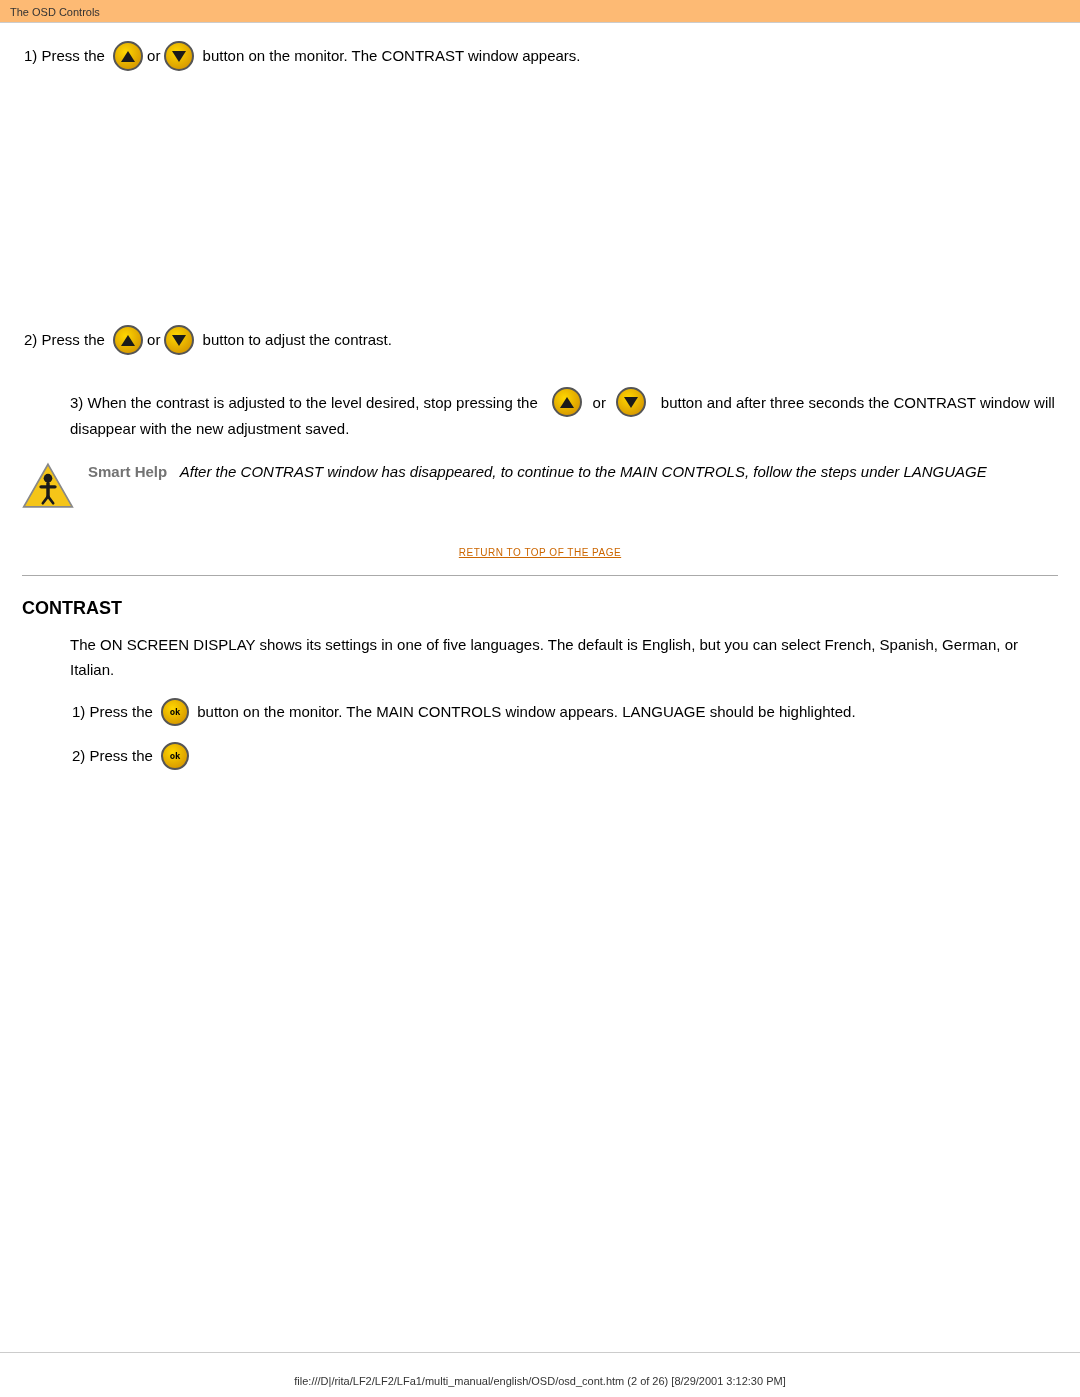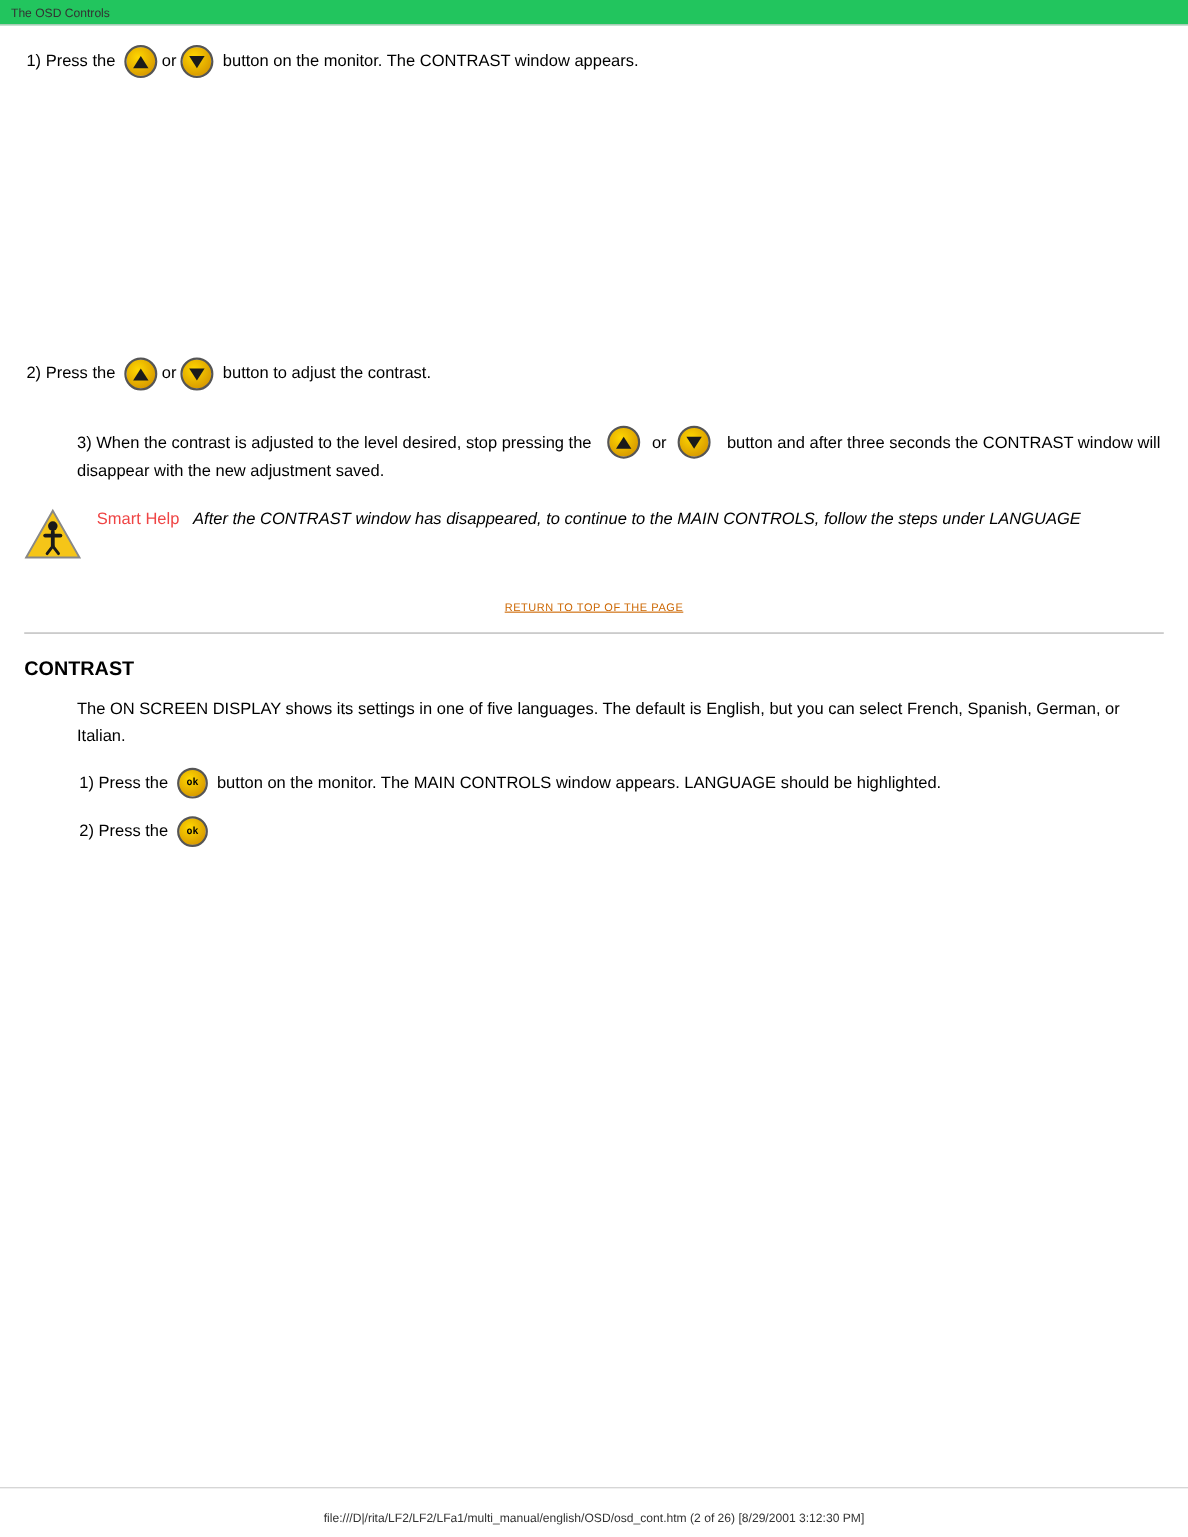--- a/index.html
+++ b/index.html
@@ -11,21 +11,21 @@
       width: 1080px;
       min-height: 1397px;
       position: relative;
     }
 
     .browser-tab {
       font-size: 11px;
       color: #333;
       padding: 6px 10px 4px 10px;
       border-bottom: 1px solid #ccc;
-      background: #22c55e;
+      background: #fdba74;
     }
 
     .page-content {
       padding: 18px 22px 60px 22px;
     }
 
     .step-line {
       display: flex;
       align-items: center;
       flex-wrap: wrap;
@@ -126,22 +126,22 @@
       flex-shrink: 0;
     }
 
     .smart-help-text {
       font-style: italic;
       line-height: 1.55;
       font-size: 15px;
     }
 
     .smart-help-label {
-      color: #ef4444;
-      font-weight: normal;
+      color: #737373;
+      font-weight: bold;
       font-size: 15px;
     }
 
     .return-link-container {
       text-align: center;
       margin: 30px 0 16px 0;
     }
 
     .return-link {
       color: #cc6600;

